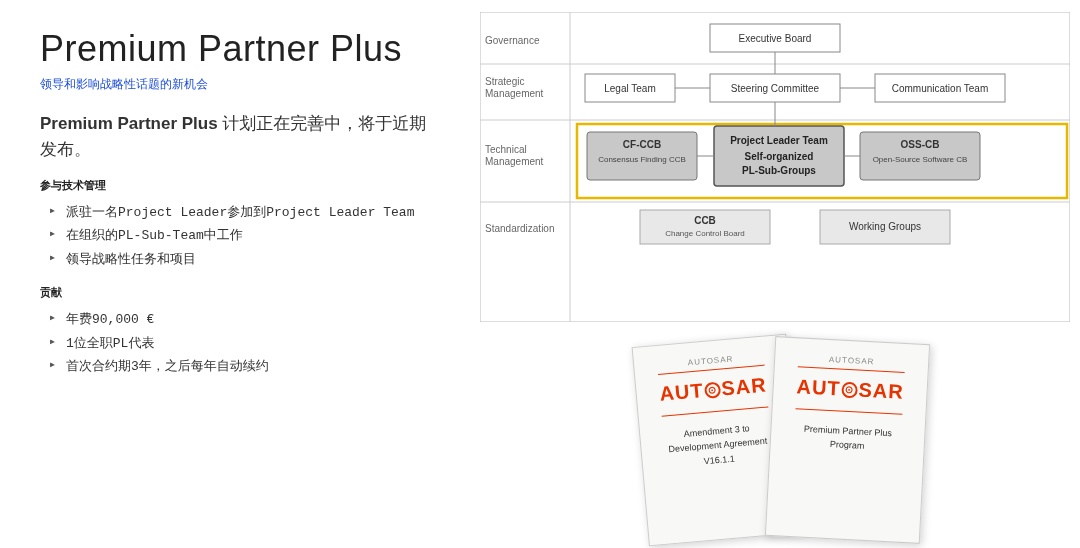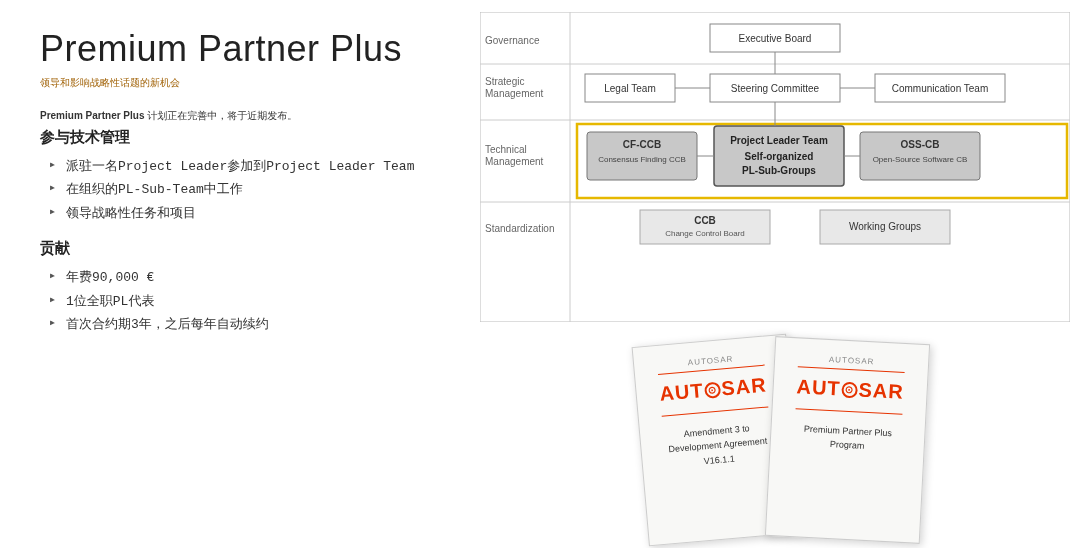--- a/index.html
+++ b/index.html
@@ -21,38 +21,38 @@
 
     .main-title {
       font-size: 36px;
       font-weight: 300;
       color: #222;
       margin-bottom: 6px;
       letter-spacing: 0.5px;
     }
 
     .subtitle {
-      font-size: 10px;
-      color: #a16207;
+      font-size: 12px;
+      color: #1d4ed8;
       margin-bottom: 18px;
     }
 
     .intro-text {
-      font-size: 10px;
+      font-size: 17px;
       color: #333;
-      margin-bottom: 4px;
+      margin-bottom: 14px;
       line-height: 1.55;
     }
 
     .intro-text strong {
       font-weight: bold;
     }
 
     .section-heading {
-      font-size: 15px;
+      font-size: 11px;
       font-weight: bold;
       color: #222;
       margin-bottom: 8px;
       margin-top: 0;
     }
 
     .bullet-list {
       list-style: none;
       padding-left: 10px;
       margin-bottom: 14px;

